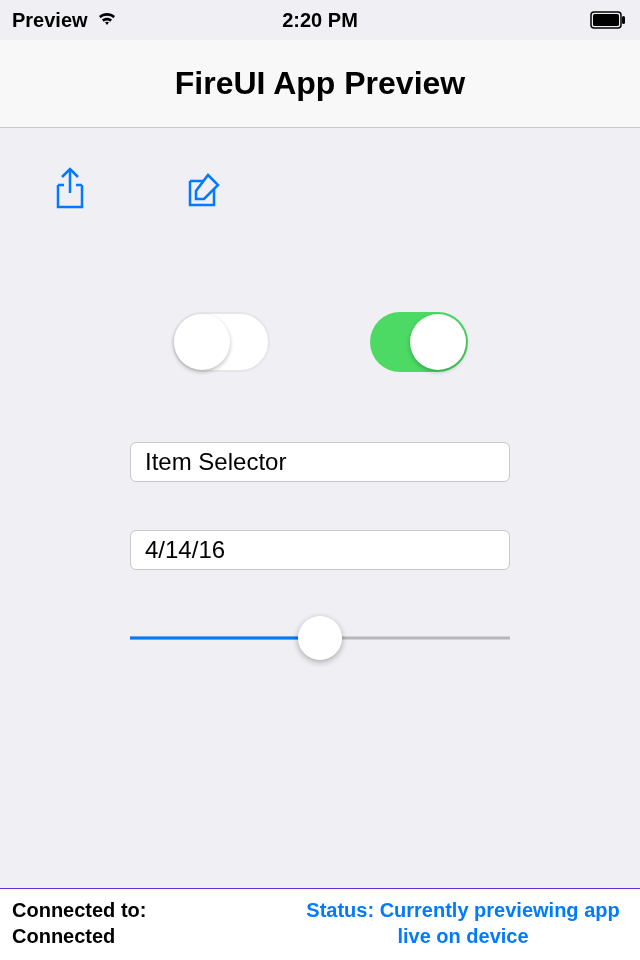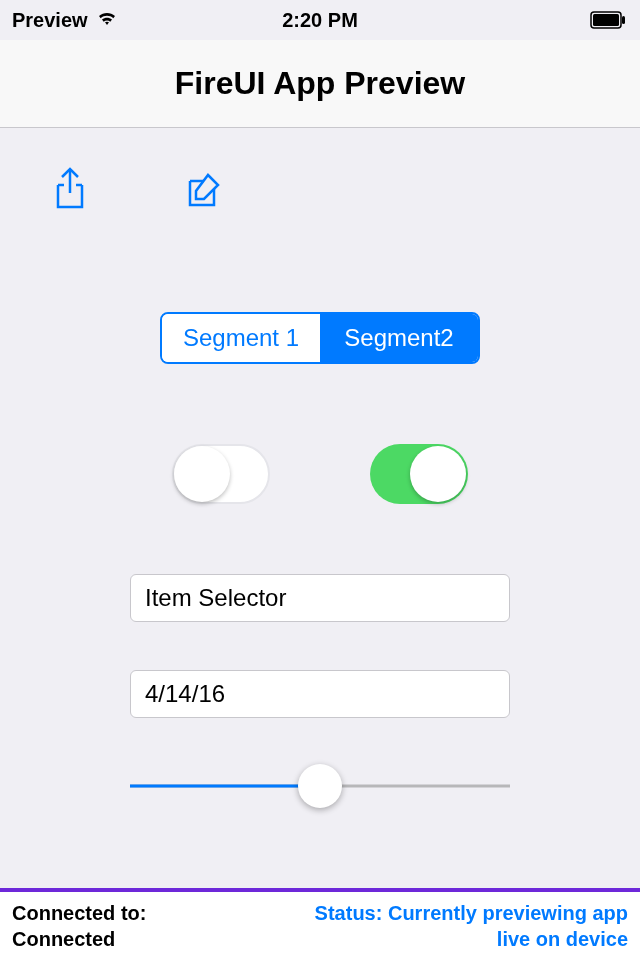--- a/index.html
+++ b/index.html
@@ -112,21 +112,21 @@
       height: 56px;
       border-radius: 50%;
       background: #fff;
       top: 0;
       box-shadow: 0 2px 4px rgba(0,0,0,0.25);
     }
     .switch.off .knob { left: 0; top: 0; }
     .switch.on .knob { right: 2px; top: 2px; }
     .field {
       width: 380px;
-      height: 48px;
+      height: 40px;
       background: #fff;
       border: 1px solid #c8c7cc;
       border-radius: 6px;
       margin: 0 auto 48px auto;
       display: flex;
       align-items: center;
       padding: 0 14px;
       font-size: 24px;
       color: #000;
       cursor: pointer;
@@ -167,36 +167,36 @@
       box-shadow: 0 2px 6px rgba(0,0,0,0.3);
       cursor: pointer;
     }
     .footer {
       position: absolute;
       bottom: 0;
       left: 0;
       right: 0;
       height: 72px;
       background: #fff;
-      border-top: 4px solid #6d28d9;
+      border-top: 1px solid #6d28d9;
       display: flex;
       justify-content: space-between;
       padding: 8px 12px;
       font-size: 20px;
       line-height: 1.3;
     }
     .footer-left {
       font-weight: 700;
       color: #000;
       max-width: 280px;
     }
     .footer-right {
       font-weight: 700;
       color: #007aff;
-      text-align: right;
+      text-align: center;
       max-width: 330px;
     }
   </style>
 </head>
 <body>
 
 <div class="status-bar">
   <div class="status-left">
     <span>Preview</span>
     <span class="wifi-icon">
@@ -236,24 +236,20 @@
       <span>
         <svg width="44" height="44" viewBox="0 0 44 44" fill="none" stroke="#007aff" stroke-width="2.5">
           <path d="M8 14 L8 38 L32 38 L32 22"></path>
           <path d="M8 14 L22 14"></path>
           <path d="M26 8 L36 18 L22 32 L14 32 L14 24 Z" fill="none"></path>
         </svg>
       </span>
     </button>
   </div>
 
-  <div class="segmented">
-    <div class="seg unselected">Segment 1</div>
-    <div class="seg selected">Segment2</div>
-  </div>
 
   <div class="switch-row">
     <div class="switch off">
       <div class="knob"></div>
     </div>
     <div class="switch on">
       <div class="knob"></div>
     </div>
   </div>
 

